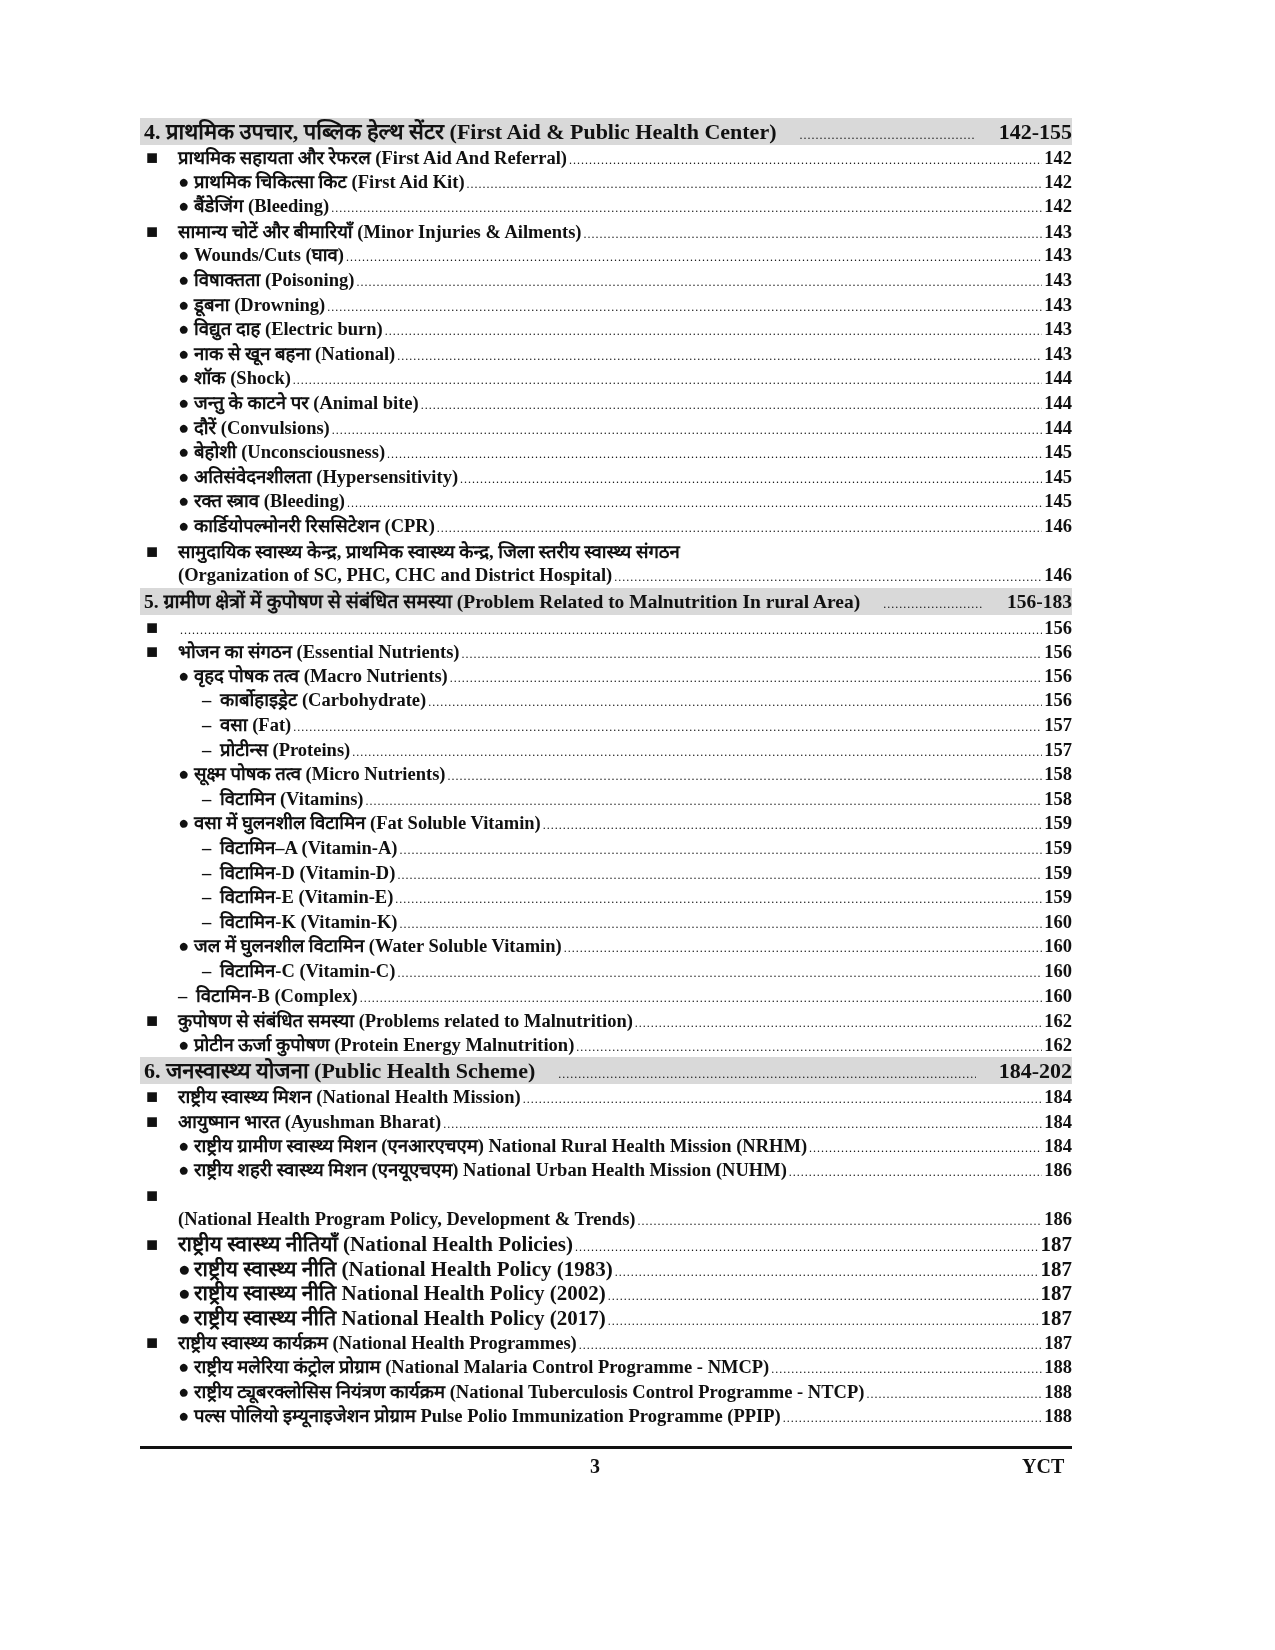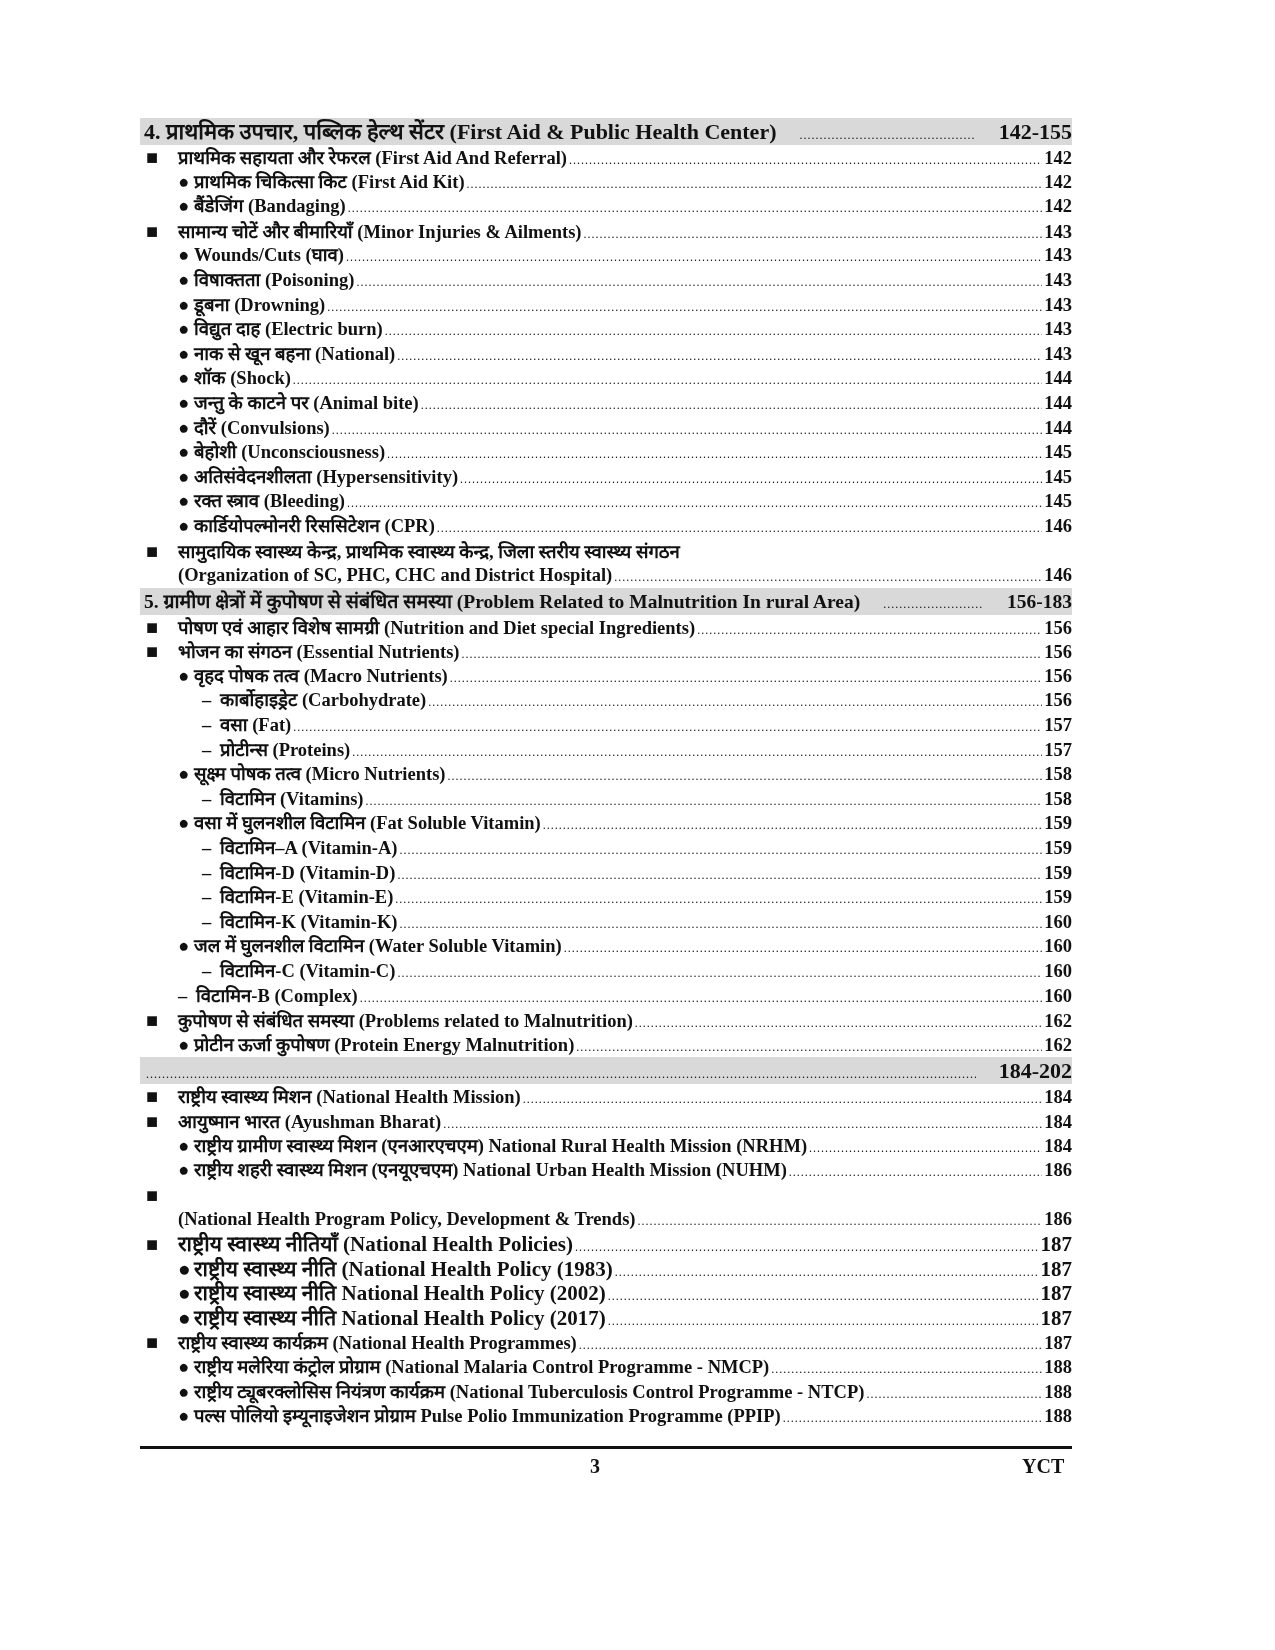--- a/index.html
+++ b/index.html
@@ -67,21 +67,21 @@
       <span class="page">142</span>
     </div>
     <div class="row lvl-bullet">
       <span class="marker">●</span>
       <span class="text">प्राथमिक चिकित्सा किट (First Aid Kit)</span>
       <span class="leader"></span>
       <span class="page">142</span>
     </div>
     <div class="row lvl-bullet">
       <span class="marker">●</span>
-      <span class="text">बैंडेजिंग (Bandaging)</span>
+      <span class="text">बैंडेजिंग (Bleeding)</span>
       <span class="leader"></span>
       <span class="page">142</span>
     </div>
     <div class="row lvl-sq">
       <span class="marker">■</span>
       <span class="text">सामान्य चोटें और बीमारियाँ (Minor Injuries &amp; Ailments)</span>
       <span class="leader"></span>
       <span class="page">143</span>
     </div>
     <div class="row lvl-bullet">
@@ -165,21 +165,20 @@
       <span class="leader"></span>
       <span class="page">146</span>
     </div>
     <div class="row chapter c5">
       <span class="text">5. ग्रामीण क्षेत्रों में कुपोषण से संबंधित समस्या (Problem Related to Malnutrition In rural Area)</span>
       <span class="leader"></span>
       <span class="page">156-183</span>
     </div>
     <div class="row lvl-sq">
       <span class="marker">■</span>
-      <span class="text">पोषण एवं आहार विशेष सामग्री (Nutrition and Diet special Ingredients)</span>
       <span class="leader"></span>
       <span class="page">156</span>
     </div>
     <div class="row lvl-sq">
       <span class="marker">■</span>
       <span class="text">भोजन का संगठन (Essential Nutrients)</span>
       <span class="leader"></span>
       <span class="page">156</span>
     </div>
     <div class="row lvl-bullet">
@@ -272,20 +271,21 @@
       <span class="leader"></span>
       <span class="page">162</span>
     </div>
     <div class="row lvl-bullet">
       <span class="marker">●</span>
       <span class="text">प्रोटीन  ऊर्जा कुपोषण (Protein Energy Malnutrition)</span>
       <span class="leader"></span>
       <span class="page">162</span>
     </div>
     <div class="row chapter">
+      <span class="text">6. जनस्वास्थ्य  योजना (Public Health Scheme)</span>
       <span class="leader"></span>
       <span class="page">184-202</span>
     </div>
     <div class="row lvl-sq">
       <span class="marker">■</span>
       <span class="text">राष्ट्रीय स्वास्थ्य मिशन (National Health Mission)</span>
       <span class="leader"></span>
       <span class="page">184</span>
     </div>
     <div class="row lvl-sq">

